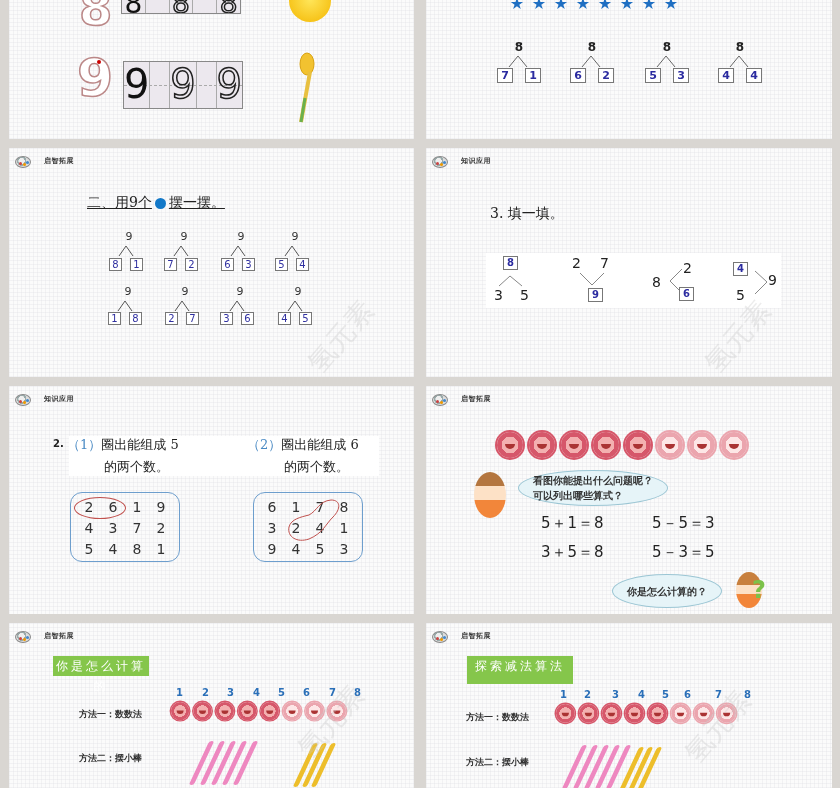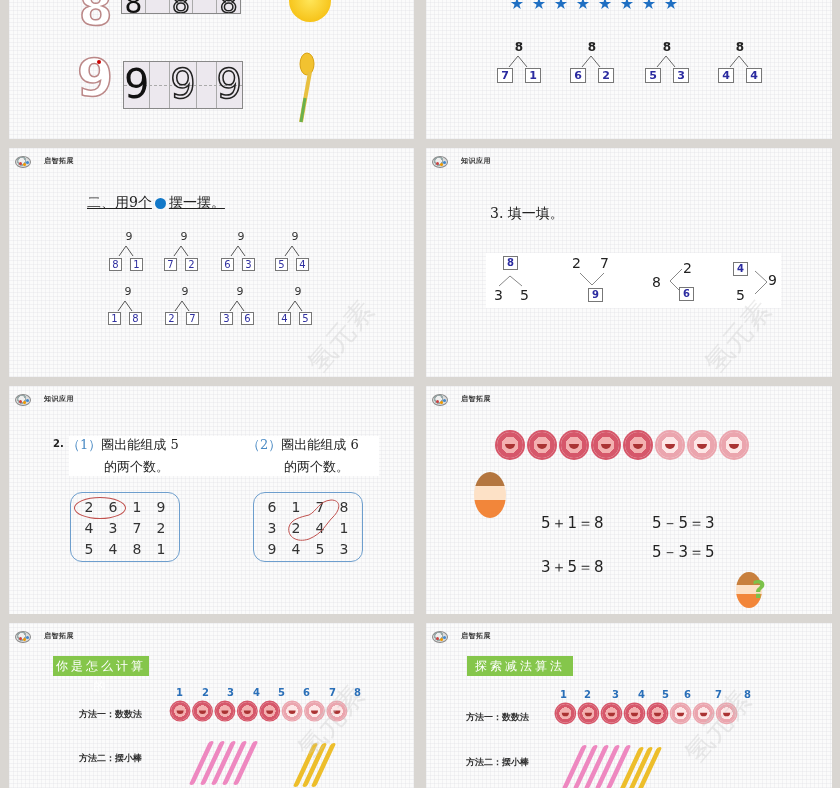--- a/index.html
+++ b/index.html
@@ -311,24 +311,31 @@
 
 <div class="slide s6">
   <div class="hdr">
     <span class="palette-icon"></span>
     <span class="hdr-text">启智拓展</span>
   </div>
   <div class="abs" style="left:71px; top:46px; white-space:nowrap;">
     <span class="flower dark"></span><span class="flower dark"></span><span class="flower dark"></span><span class="flower dark"></span><span class="flower dark"></span><span class="flower light"></span><span class="flower light"></span><span class="flower light"></span>
   </div>
   <div class="girl" style="left:48px; top:86px; width:32px; height:46px; background:linear-gradient(#b4763f 0 30%, #fde1c6 30% 60%, #f2863a 60%);"></div>
+  <div class="bubble" style="left:92px; top:84px; width:150px; height:36px;">
+    <div>
+        <div>看图你能提出什么问题呢？</div>
+        <div>可以列出哪些算式？</div>
+      </div>
+  </div>
   <div class="eq" style="left:115px; top:128px;">5＋1＝8</div>
   <div class="eq" style="left:226px; top:128px;">5－5＝3</div>
-  <div class="eq" style="left:115px; top:172px;">3＋5＝8</div>
+  <div class="eq" style="left:115px; top:157px;">3＋5＝8</div>
   <div class="eq" style="left:226px; top:157px;">5－3＝5</div>
+  <div class="bubble" style="left:186px; top:188px; width:110px; height:34px; justify-content:center;">你是怎么计算的？</div>
   <div class="girl" style="left:310px; top:186px; width:26px; height:36px; background:linear-gradient(#c8803e 0 35%, #fde1c6 35% 60%, #f2863a 60%);"></div>
   <div class="abs" style="left:326px; top:190px; font-size:24px; font-weight:bold; color:#7cc24a;">?</div>
 </div>
 
 <div class="slide s7">
   <div class="hdr">
     <span class="palette-icon"></span>
     <span class="hdr-text">启智拓展</span>
   </div>
   <div class="green-banner" style="left:44px; top:33px; width:96px; height:20px;">你是怎么计算的</div>
@@ -356,21 +363,21 @@
   <div class="stick yellow" style="left:303px; top:120px;"></div>
   <div class="stick yellow" style="left:312px; top:120px;"></div>
   <div class="watermark" style="left:280px; top:80px;">氢元素</div>
 </div>
 
 <div class="slide s8">
   <div class="hdr">
     <span class="palette-icon"></span>
     <span class="hdr-text">启智拓展</span>
   </div>
-  <div class="green-banner" style="left:41px; top:33px; width:106px; height:20px;">探索减法算法</div>
+  <div class="green-banner" style="left:41px; top:33px; width:106px; height:28px;">探索减法算法</div>
   <div class="abs" style="left:134px; top:66px; width:200px; height:14px;">
     <span class="count-num" style="left:0px;">1</span>
     <span class="count-num" style="left:24px;">2</span>
     <span class="count-num" style="left:52px;">3</span>
     <span class="count-num" style="left:78px;">4</span>
     <span class="count-num" style="left:102px;">5</span>
     <span class="count-num" style="left:124px;">6</span>
     <span class="count-num" style="left:155px;">7</span>
     <span class="count-num" style="left:184px;">8</span>
   </div>

